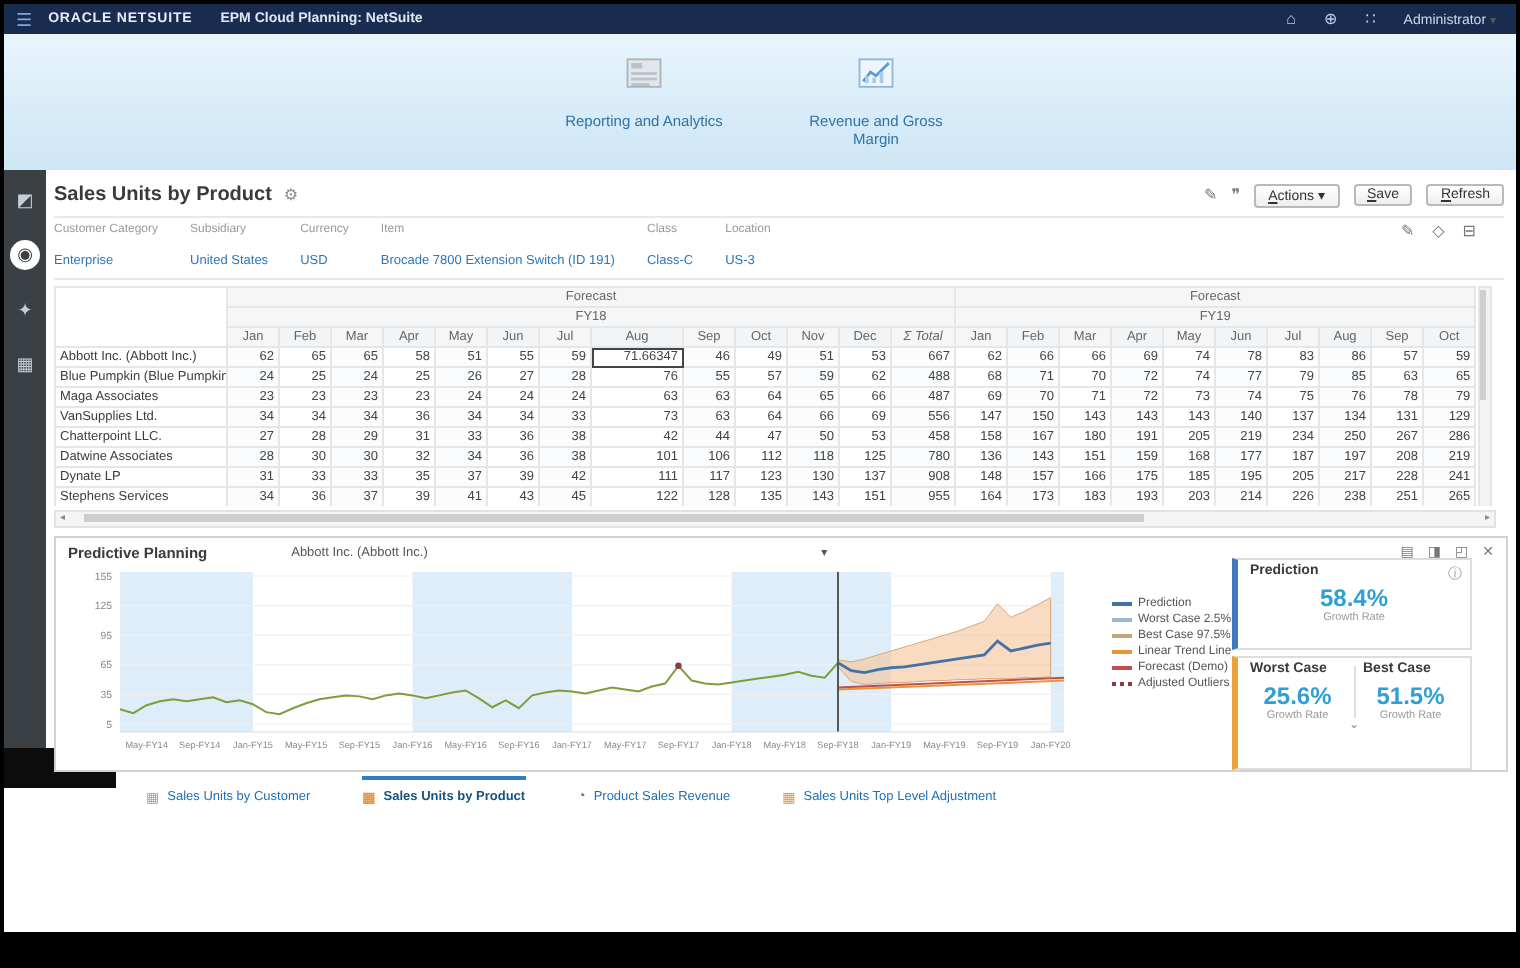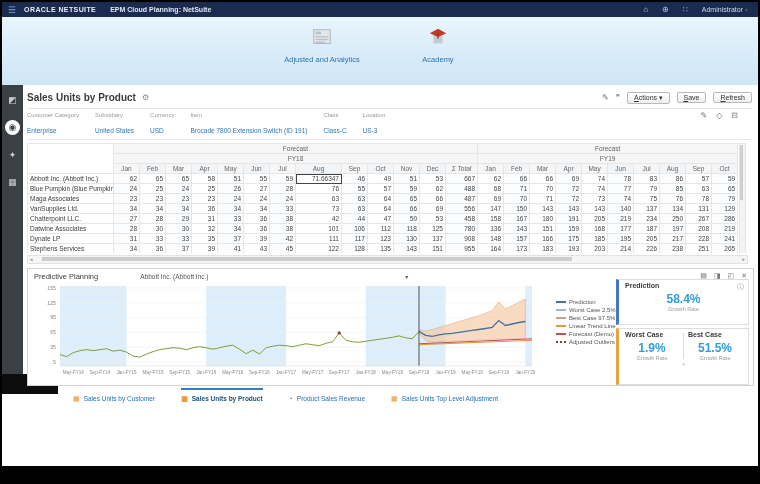--- a/index.html
+++ b/index.html
@@ -59,29 +59,29 @@
   .grid thead th.alt{background:#f1f5f8}
   .grid td.sel{outline:1.6px solid #444;outline-offset:-1px;background:#fff}
   .vscroll{position:absolute;right:0;top:0;width:5px;height:110px;background:#f3f3f3;border:1px solid #e4e4e4}
   .vthumb{position:absolute;top:1px;left:0;width:3px;height:55px;background:#cfcfcf}
   .hscroll{width:719px;height:7px;background:#f5f5f5;border:1px solid #e2e2e2;margin-top:2px;position:relative}
   .hthumb{position:absolute;left:14px;top:1px;height:4px;width:530px;background:#cdcdcd}
   .harrow{position:absolute;top:0;font-size:5px;color:#8a8a8a;line-height:7px;cursor:pointer}
   
   .pred{margin-top:4px;border:1px solid #d2d2d2;height:116px;position:relative;background:#fff;width:725px}
   .pred-head{display:flex;align-items:center;height:14px;padding:0 6px}
-  .pred-title{font-size:7.5px;font-weight:normal;color:#3a3a3a}
+  .pred-title{font-size:7.5px;font-weight:bold;color:#3a3a3a}
   .pred-sel{display:flex;align-items:center;margin-left:42px;width:268px;font-size:6.5px;color:#555;cursor:pointer}
   .pred-sel .caret{margin-left:auto}
   .pred-icons{margin-left:auto;display:flex;gap:7px;color:#777;font-size:7px}
   .chartbox{position:absolute;left:2px;top:13px;width:522px;height:100px}
   .legend{position:absolute;left:528px;top:28px;font-size:6px;color:#555;width:64px}
   .lg-item{display:flex;align-items:center;margin:2px 0;white-space:nowrap}
   .lg-sw{display:inline-block;width:10px;margin-right:3px;border-top-width:2px;border-top-style:solid}
-  .cards{position:absolute;left:588px;top:10px;width:133px}
+  .cards{position:absolute;left:588px;top:10px;width:120px}
   .card{border:1px solid #ddd;background:#fff;padding:2px 6px 3px 6px;position:relative}
   .card1{border-left:3px solid #4178be;margin-bottom:3px;height:39px}
   .card2{border-left:3px solid #e8a33d;height:50px}
   .card-title{font-size:7px;font-weight:bold;color:#3a3a3a}
   .info{position:absolute;right:4px;top:2px;color:#999;font-size:7px}
   .big{font-size:12px;color:#2f9fd8;text-align:center;margin-top:3px;font-weight:bold}
   .cap{font-size:5.5px;color:#9a9a9a;text-align:center}
   .wb{display:flex}
   .wb>div{flex:1}
   .wb .divider{flex:0 0 1px;background:#ddd;margin:2px 4px}
@@ -111,26 +111,28 @@
   </div>
 
   <div class="hero">
     <div class="tiles">
         <div class="tile"><span class="ticon"><svg width="22" height="22" viewBox="0 0 24 24">
               <rect x="3" y="4" width="18" height="15" fill="#e3e7ea" stroke="#a9b4bc"></rect>
               <rect x="5" y="6" width="6" height="3" fill="#b9c2c9"></rect>
               <rect x="5" y="11" width="14" height="1.5" fill="#b9c2c9"></rect>
               <rect x="5" y="14" width="14" height="1.5" fill="#b9c2c9"></rect>
               <rect x="5" y="17" width="10" height="1.5" fill="#b9c2c9"></rect>
-            </svg></span><div class="tlabel">Adjusted and Analytics</div></div>
+            </svg></span><div class="tlabel">Reporting and Analytics</div></div>
         <div class="tile"><span class="ticon"><svg width="22" height="22" viewBox="0 0 24 24">
-              <rect x="7" y="10" width="10" height="9" fill="#c3cbd1"></rect>
-              <polygon points="12,3 21,8 12,12 3,8" fill="#c0392b"></polygon>
-              <rect x="11.4" y="8" width="1.2" height="6" fill="#8f2c21"></rect>
-            </svg></span><div class="tlabel">Academy</div></div>
+              <rect x="3" y="4" width="18" height="15" fill="#eef6fc" stroke="#8db8dd"></rect>
+              <polyline points="5,16 9,11 12,13 19,6" fill="none" stroke="#5b9bd5" stroke-width="1.5"></polyline>
+              <rect x="6" y="13" width="2" height="4" fill="#a8cbe8"></rect>
+              <rect x="10" y="14" width="2" height="3" fill="#a8cbe8"></rect>
+              <rect x="14" y="11" width="2" height="6" fill="#a8cbe8"></rect>
+            </svg></span><div class="tlabel">Revenue and Gross Margin</div></div>
       </div>
   </div>
 
   <div class="rail">
       <span class="sic">◩</span>
       <span class="sic active">◉</span>
       <span class="sic">✦</span>
       <span class="sic">▦</span>
     </div>
   <div class="corner-block"></div>
@@ -537,21 +539,21 @@
         <div class="card card1">
           <div class="card-title">Prediction</div>
           <span class="info">ⓘ</span>
           <div class="big">58.4%</div>
           <div class="cap">Growth Rate</div>
         </div>
         <div class="card card2">
           <div class="wb">
             <div>
               <div class="card-title">Worst Case</div>
-              <div class="big">1.9%</div>
+              <div class="big">25.6%</div>
               <div class="cap">Growth Rate</div>
             </div>
             <div class="divider"></div>
             <div>
               <div class="card-title">Best Case</div>
               <div class="big">51.5%</div>
               <div class="cap">Growth Rate</div>
             </div>
           </div>
           <div class="chev">⌄</div>

